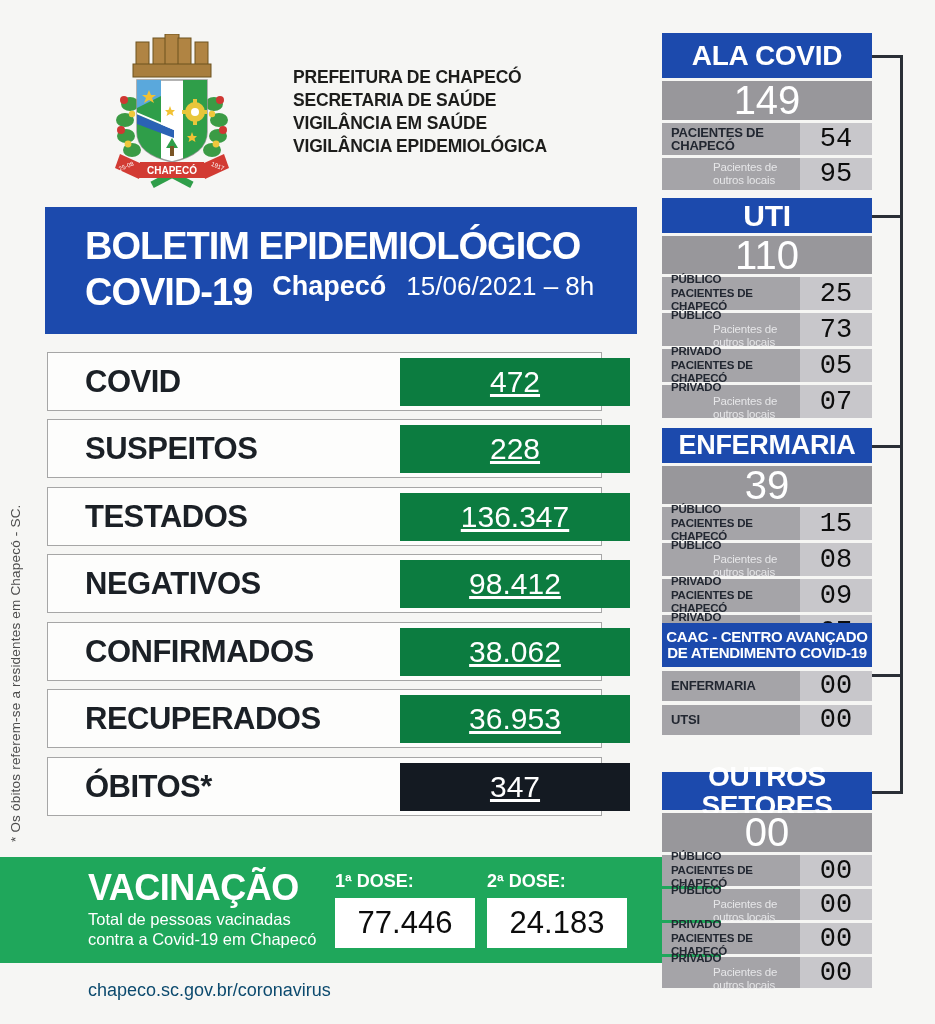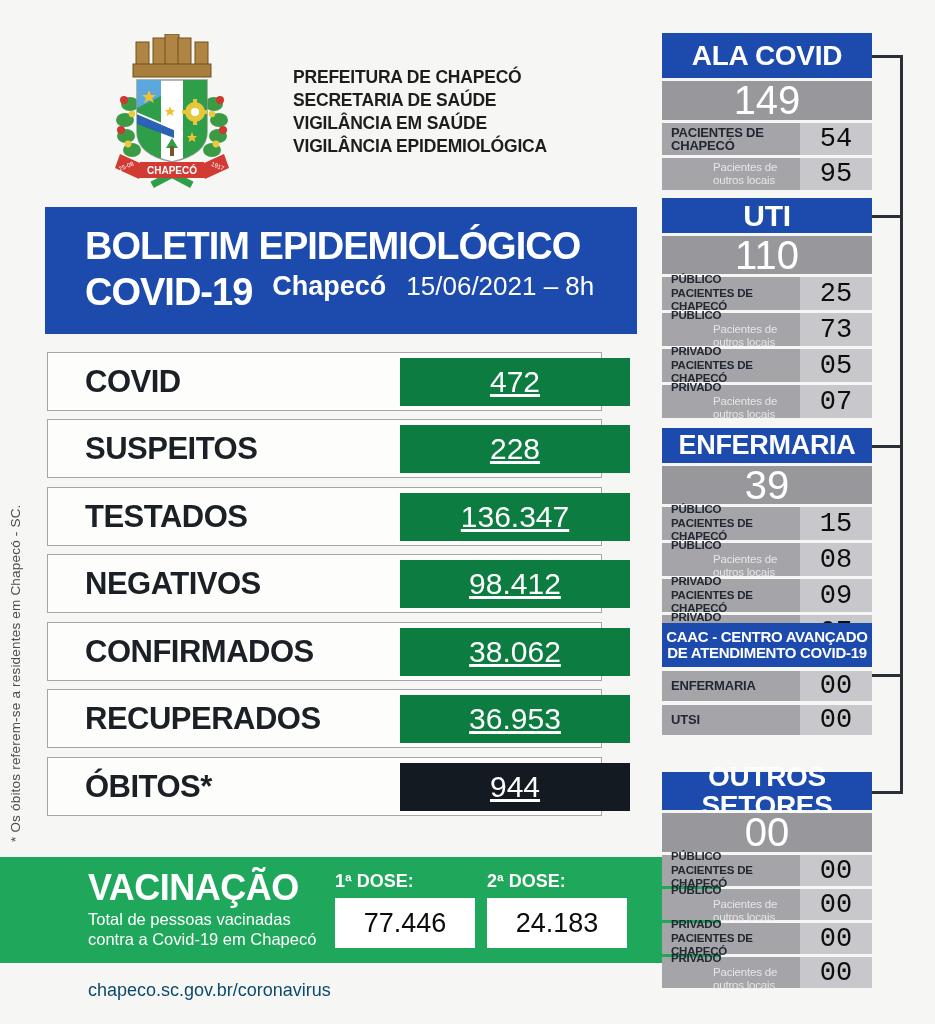--- a/index.html
+++ b/index.html
@@ -27,21 +27,21 @@
   .stat-value.green{background:var(--green);}
   .stat-value.black{background:var(--black);}
 
   #footnote{position:absolute;left:8px;top:440px;height:402px;writing-mode:vertical-rl;transform:rotate(180deg);font-size:13.5px;color:#4c4c4c;letter-spacing:0.2px;text-align:left;}
 
   
   #vax{position:absolute;left:0;top:857px;width:697px;height:106px;background:var(--vax-green);padding-left:24px;}
   #vax .title{position:absolute;left:88px;top:10px;font-size:36px;font-weight:700;color:#fff;letter-spacing:-0.5px;}
   #vax .sub{position:absolute;left:88px;top:52px;font-size:16.5px;color:#fff;line-height:20px;}
   .dose-label{position:absolute;top:14px;font-size:18px;font-weight:700;color:#fff;}
-  .dose-box{position:absolute;top:41px;width:140px;height:50px;background:#fff;text-align:center;line-height:50px;font-size:27px;color:#0c0c0c;}
+  .dose-box{position:absolute;top:41px;width:140px;height:50px;background:#fff;text-align:center;line-height:50px;font-size:31px;color:#0c0c0c;}
   #dose1-label,#dose1-box{left:335px;}
   #dose2-label,#dose2-box{left:487px;}
 
   #site-url{position:absolute;left:88px;top:980px;font-size:18px;color:#0c4a6e;}
 
   
   .hosp{position:absolute;left:662px;width:210px;display:flex;flex-direction:column;}
   .hosp-header{background:var(--blue);color:#ffffff;font-weight:700;display:flex;flex-direction:column;align-items:center;justify-content:center;text-align:center;letter-spacing:-0.3px;line-height:1.05;}
   .hosp-total{background:var(--band-gray);color:#fff;font-size:40px;font-weight:400;display:flex;align-items:center;justify-content:center;}
   .hosp-row{display:flex;}
@@ -174,21 +174,21 @@
         <div class="stat-value green">38.062</div>
       </div>
       <div class="stat-row" style="top: 689px;">
         <div class="stat-box"></div>
         <div class="stat-label">RECUPERADOS</div>
         <div class="stat-value green">36.953</div>
       </div>
       <div class="stat-row" style="top: 757px;">
         <div class="stat-box"></div>
         <div class="stat-label">ÓBITOS*</div>
-        <div class="stat-value black">944</div>
+        <div class="stat-value black">347</div>
       </div>
     </div>
 
   <div id="footnote">* Os óbitos referem-se a residentes em Chapecó - SC.</div>
 
   <div id="vax">
     <div class="title">VACINAÇÃO</div>
     <div class="sub">
       <div>Total de pessoas vacinadas</div>
       <div>contra a Covid-19 em Chapecó</div>

